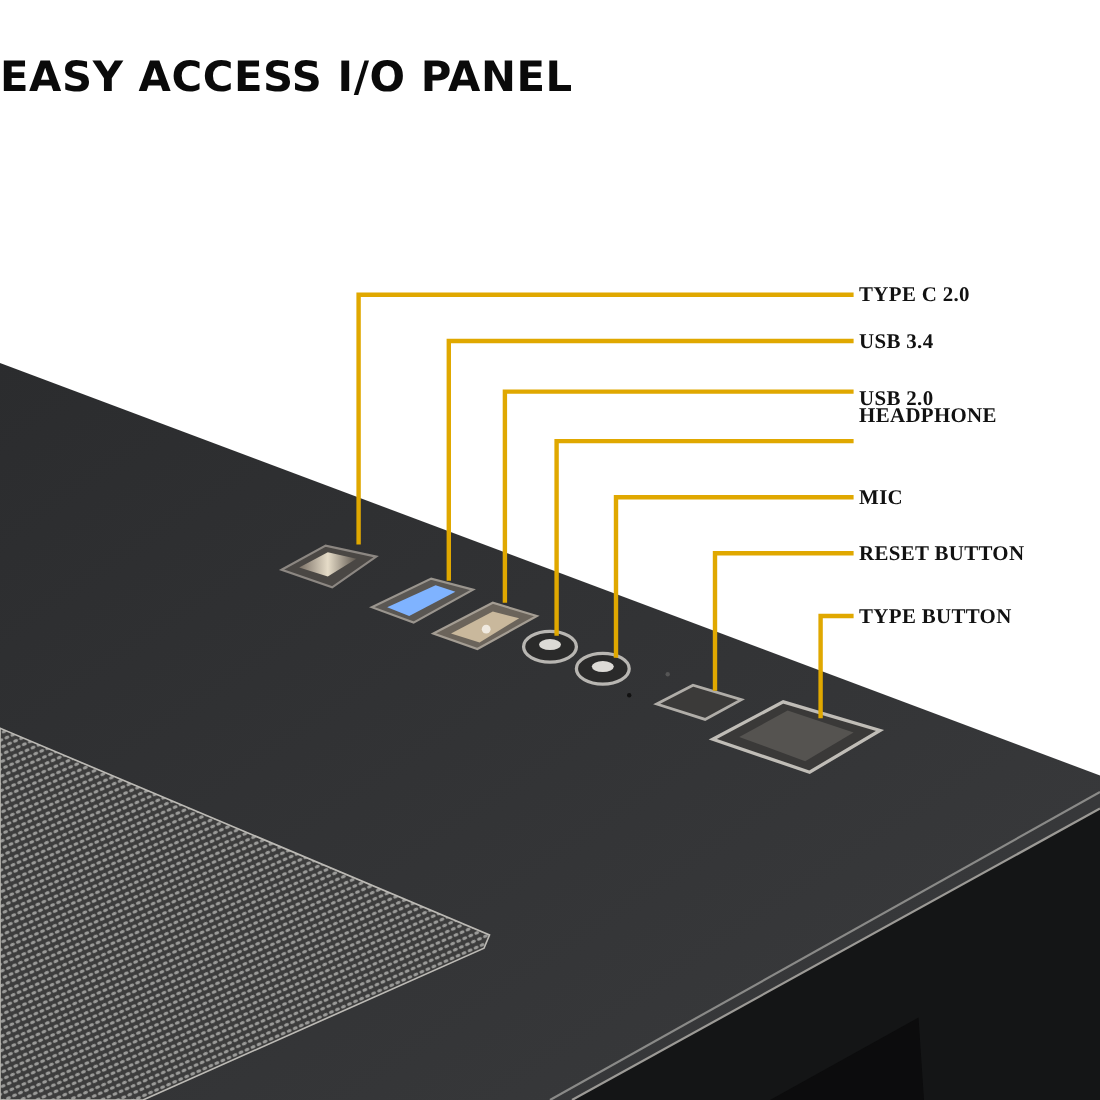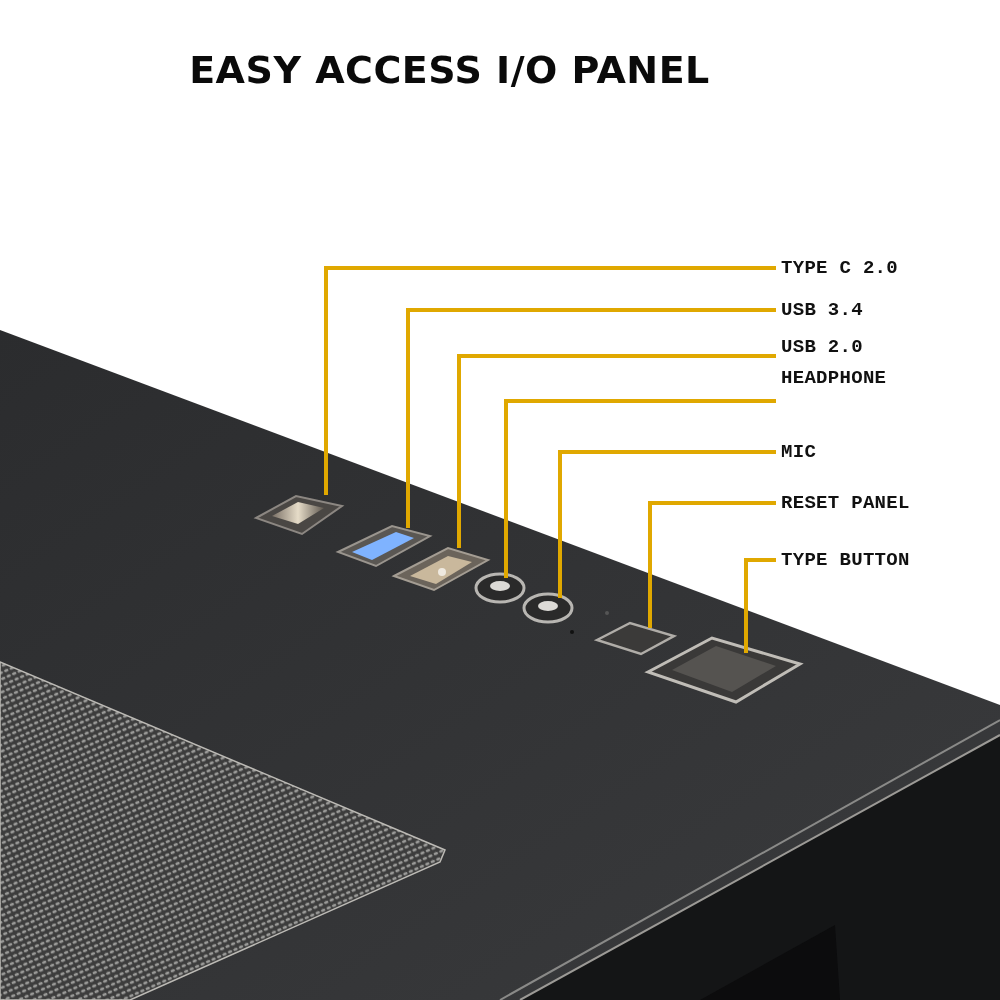--- a/index.html
+++ b/index.html
@@ -2,29 +2,29 @@
 <html><head>
   <meta charset="utf-8">
   <style>
     html, body { margin: 0; padding: 0; }
     body {
       width: 1000px; height: 1000px; position: relative; overflow: hidden;
       background: #ffffff;
       font-family: "DejaVu Sans", "Liberation Sans", sans-serif;
     }
     .title {
-      position: absolute; left: 0; top: 48px; width: 899px; text-align: center;
+      position: absolute; left: 0; top: 48px; width: 899px; 
       font-size: 38px; font-weight: bold; letter-spacing: 0.5px; color: #0a0a0a;
       font-family: "DejaVu Sans", sans-serif;
     }
     .scene { position: absolute; left: 0; top: 0; width: 1000px; height: 1000px; }
     .label {
       position: absolute; left: 781px; font-size: 19px; font-weight: bold;
       color: #111; letter-spacing: 0.3px; white-space: nowrap; line-height: 1;
-      font-family: Liberation Mono, monospace;
+      font-family: Liberation Serif, serif;
     }
   </style>
 </head>
 <body>
 
 <div class="scene">
   <svg width="1000" height="1000" viewBox="0 0 1000 1000" xmlns="http://www.w3.org/2000/svg">
     <defs>
       <pattern id="mesh" width="6" height="6" patternUnits="userSpaceOnUse" patternTransform="rotate(-24)">
         <rect width="6" height="6" fill="#3c3c3c"></rect>
@@ -103,17 +103,17 @@
       <polyline points="650,628 650,503 776,503"></polyline>
       <polyline points="746,653 746,560 776,560"></polyline>
     </g>
   </svg>
 </div>
 
 <div class="title">EASY ACCESS I/O PANEL</div>
 
 <div class="label" style="top:259px">TYPE C 2.0</div>
 <div class="label" style="top:301px">USB 3.4</div>
-<div class="label" style="top:338px">USB 2.0</div>
+<div class="label" style="top:353px">USB 2.0</div>
 <div class="label" style="top:369px">HEADPHONE</div>
 <div class="label" style="top:443px">MIC</div>
-<div class="label" style="top:494px">RESET PANEL</div>
+<div class="label" style="top:494px">RESET BUTTON</div>
 <div class="label" style="top:551px">TYPE BUTTON</div>
 
 </body></html>

